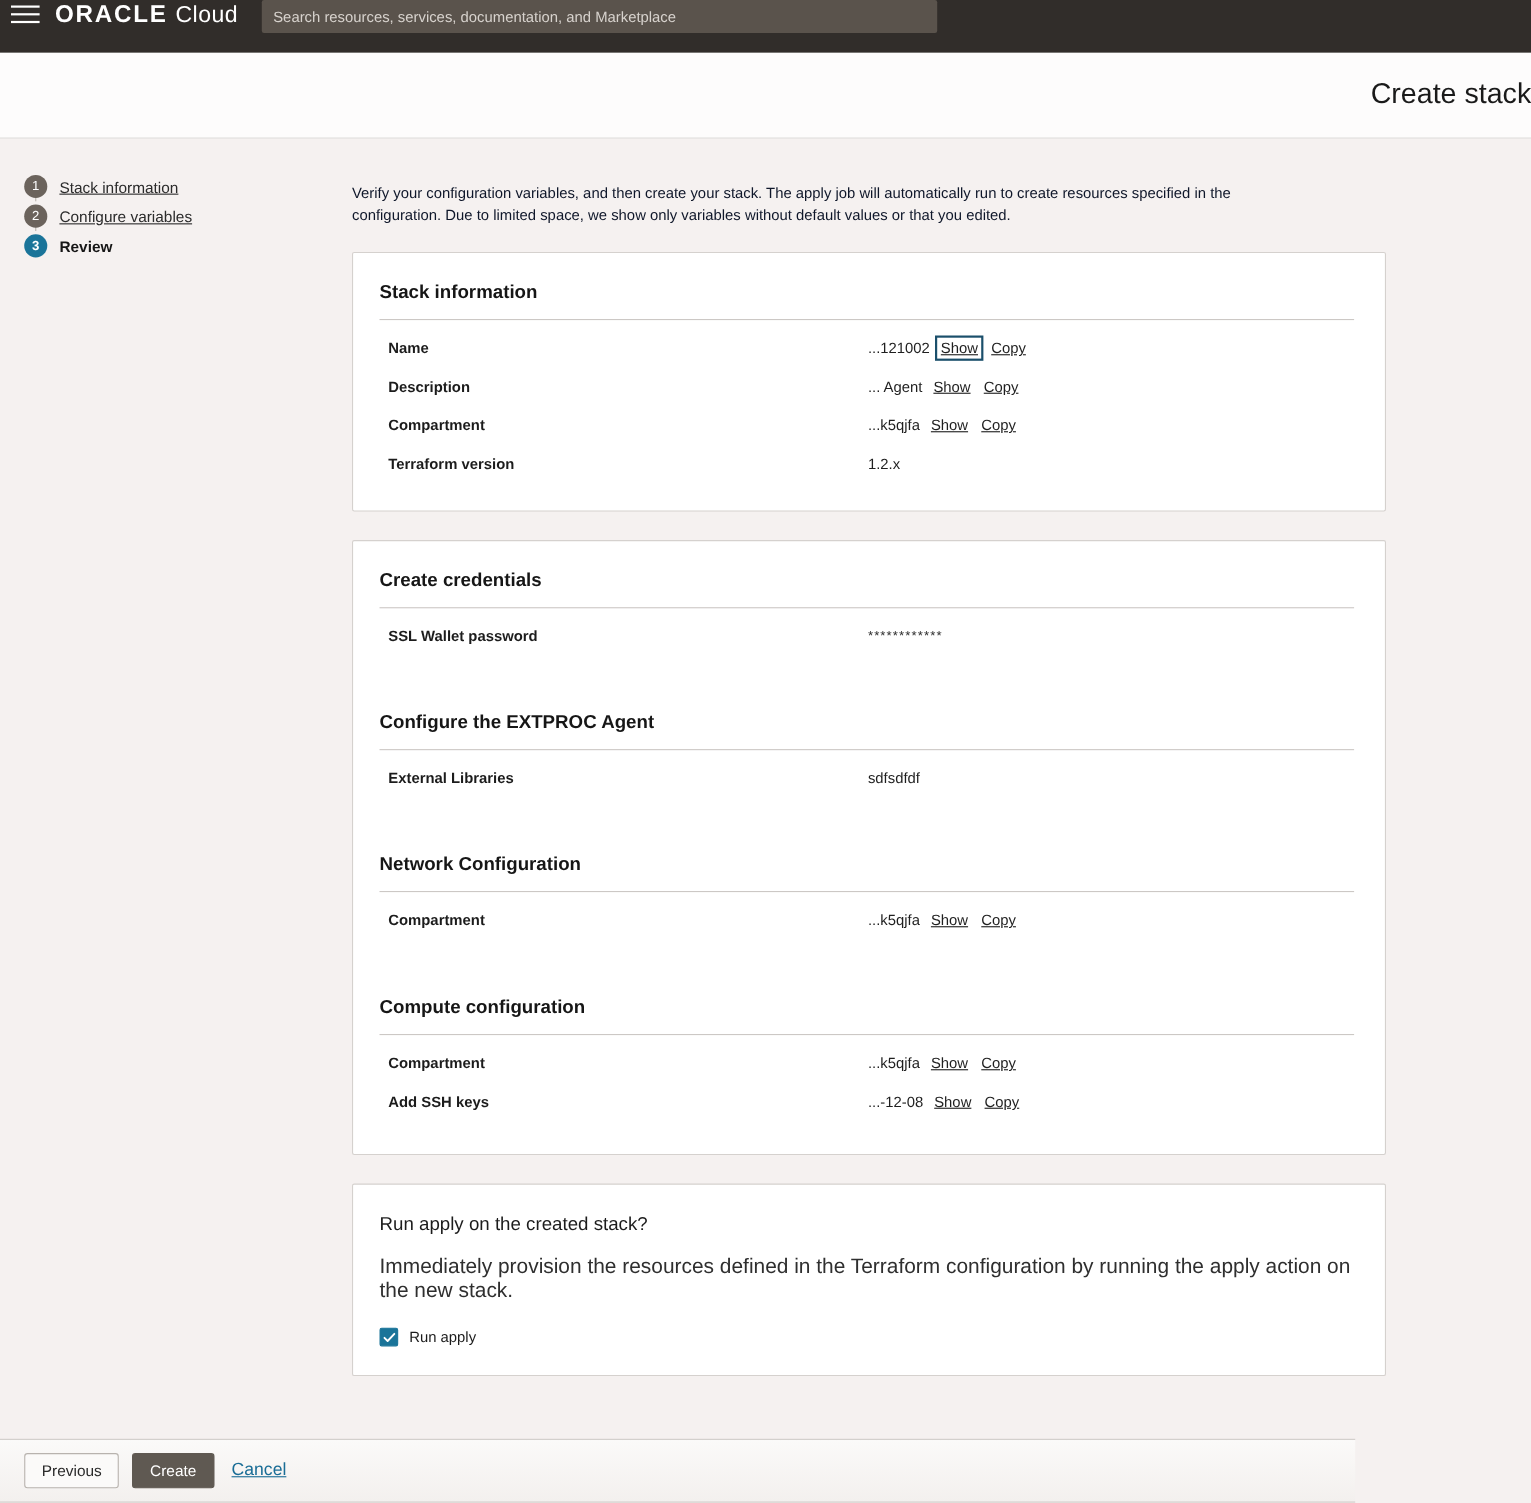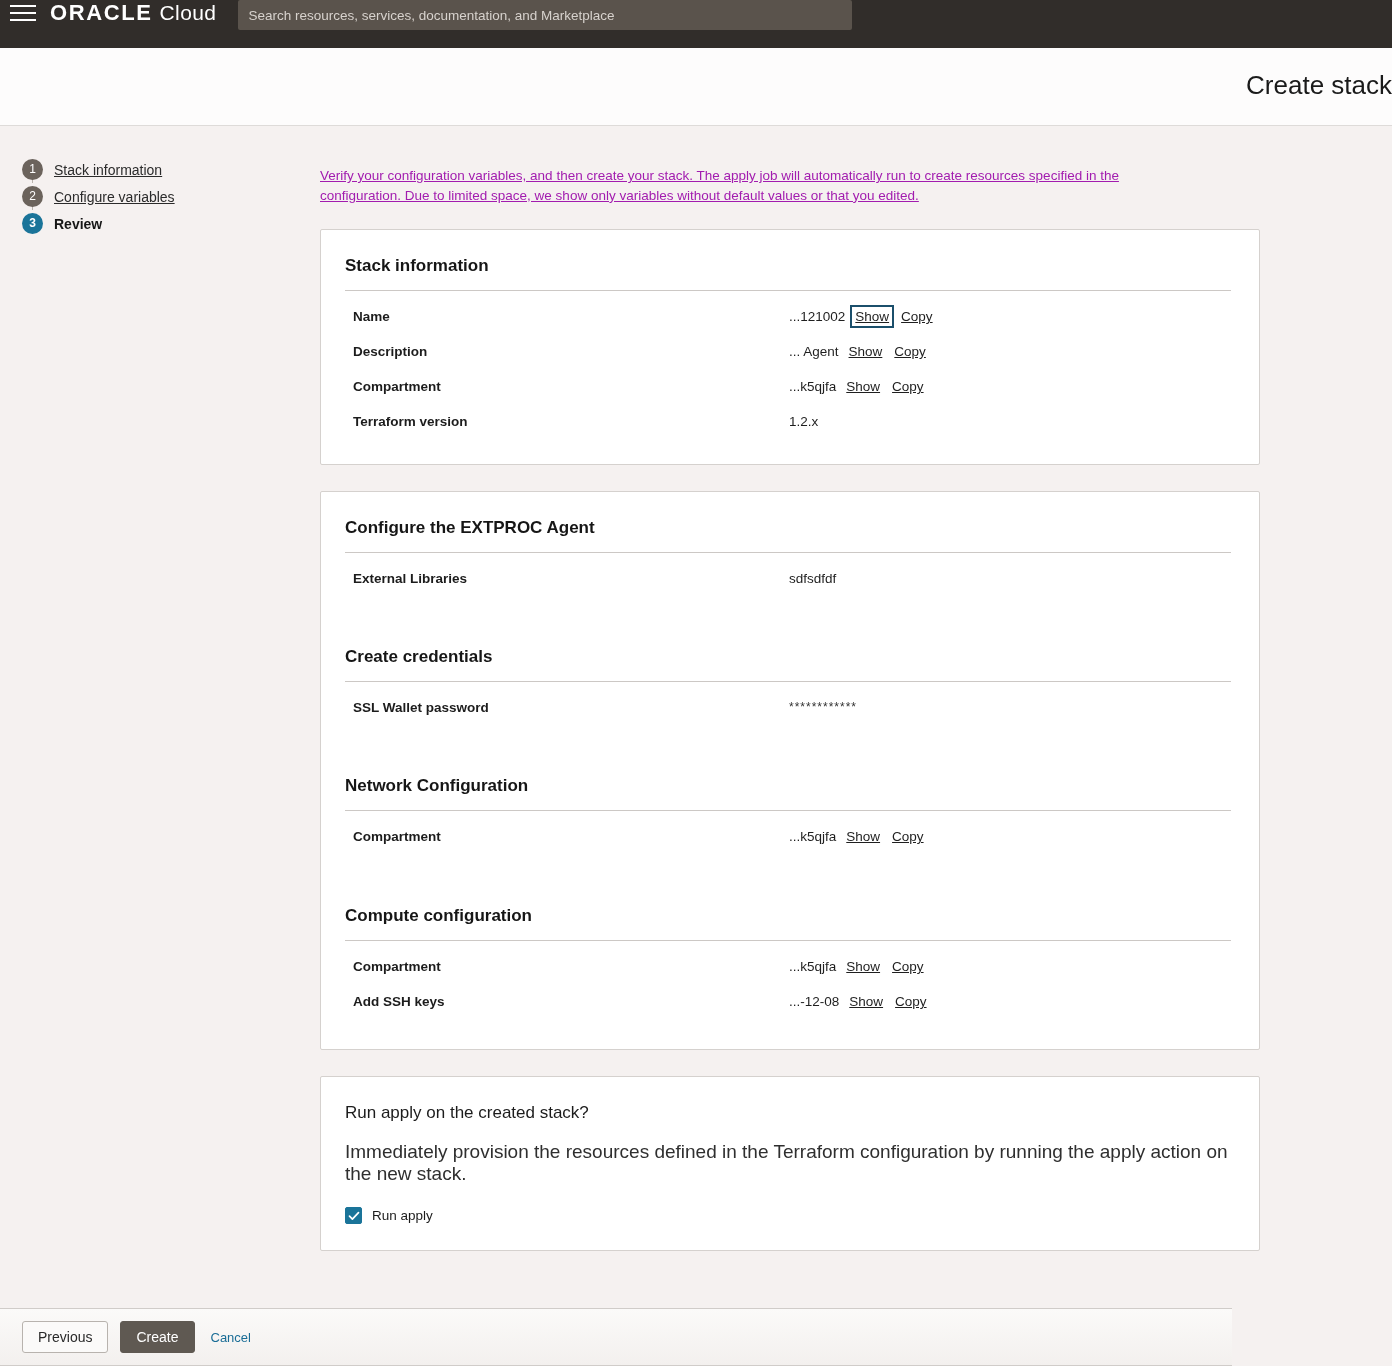--- a/index.html
+++ b/index.html
@@ -101,22 +101,22 @@
     text-decoration: none; font-weight: 700; color: #161616;
   }
 
   
   .main {
     flex: 1;
     padding: 30px 120px 0 0;
     max-width: 1060px;
   }
   .intro {
-    font-size: 13.5px; color: #a21caf; line-height: 1.45;
-    margin: 10px 0 24px 0; max-width: 840px; text-decoration: underline;
+    font-size: 13.5px; color: #0f172a; line-height: 1.45;
+    margin: 10px 0 24px 0; max-width: 840px;
   }
 
   .card {
     background: #ffffff;
     border: 1px solid #d5d1ce;
     border-radius: 2px;
     padding: 26px 28px 26px 24px;
     margin-bottom: 26px;
   }
   .card-lg { padding-bottom: 30px; }
@@ -196,22 +196,22 @@
     line-height: 1.2;
   }
   .btn-secondary {
     background: #fbfaf9; border: 1px solid #b8b3ae; color: #2a2a2a;
   }
   .btn-primary {
     background: #5f5952; border: 1px solid #5f5952; color: #ffffff;
   }
   .btn-link {
     background: none; border: none;
-    color: #1a6d96; font-size: 13px;
-    cursor: pointer;
+    color: #1a6d96; font-size: 16px;
+    text-decoration: underline; cursor: pointer;
     padding: 7px 4px;
   }
 </style>
 </head>
 <body>
 
 <div class="topbar">
   <div class="hamburger">
     <span></span>
     <span></span>
@@ -285,36 +285,36 @@
             <div class="row-value">
               <span class="val-text">1.2.x</span>
             </div>
           </div>
         </div>
     </div>
 
     <div class="card card-lg">
       <div id="variable-sections">
           <div class="section-block">
+            <h3 class="section-title sub">Create credentials</h3>
+            <div class="divider"></div>
+            <div class="row">
+              <div class="row-label">SSL Wallet password</div>
+              <div class="row-value">
+                <span class="val-text val-mask">************</span>
+              </div>
+            </div>
+          </div>
+          <div class="section-block">
             <h3 class="section-title sub">Configure the EXTPROC Agent</h3>
             <div class="divider"></div>
             <div class="row">
               <div class="row-label">External Libraries</div>
               <div class="row-value">
                 <span class="val-text">sdfsdfdf</span>
-              </div>
-            </div>
-          </div>
-          <div class="section-block">
-            <h3 class="section-title sub">Create credentials</h3>
-            <div class="divider"></div>
-            <div class="row">
-              <div class="row-label">SSL Wallet password</div>
-              <div class="row-value">
-                <span class="val-text val-mask">************</span>
               </div>
             </div>
           </div>
           <div class="section-block">
             <h3 class="section-title sub">Network Configuration</h3>
             <div class="divider"></div>
             <div class="row">
               <div class="row-label">Compartment</div>
               <div class="row-value">
                 <span class="val-text">...k5qjfa</span>

